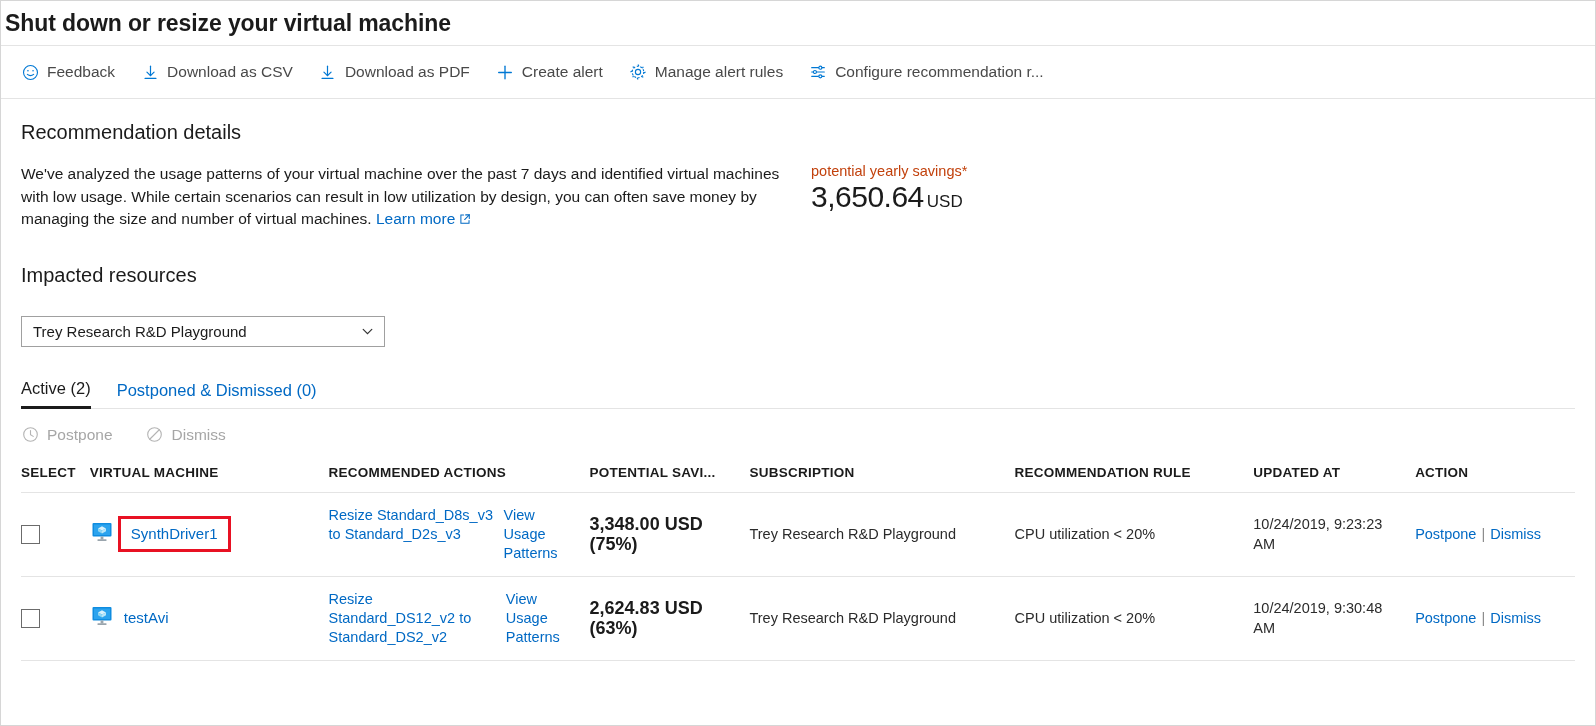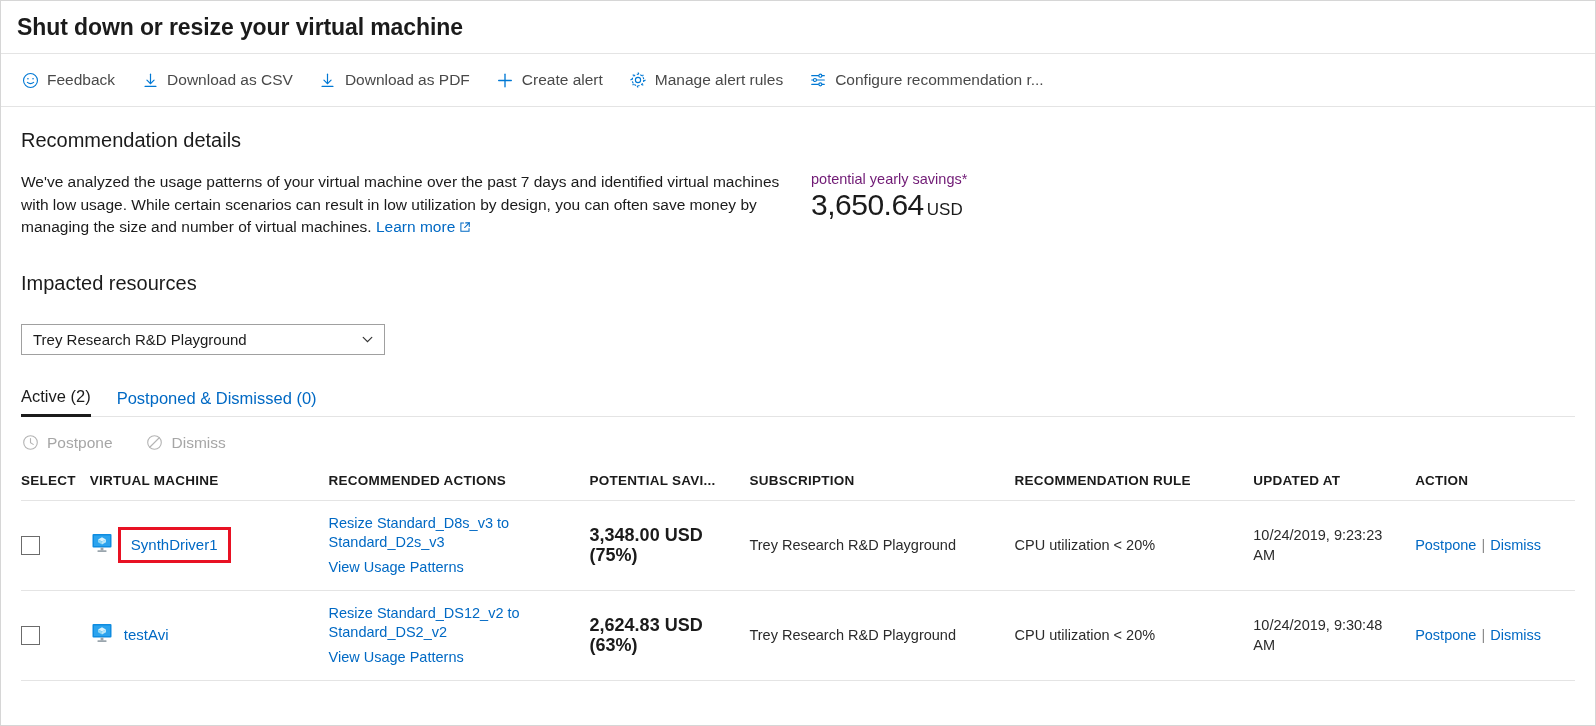--- a/index.html
+++ b/index.html
@@ -13,24 +13,24 @@
     position: relative;
     width: 1596px;
     height: 726px;
     background: #ffffff;
     border: 1px solid #d6d6d6;
     overflow: hidden;
   }
 
   
   .titlebar {
-    height: 53px;
+    height: 45px;
     display: flex;
     align-items: center;
-    padding-left: 16px;
+    padding-left: 4px;
     border-bottom: 1px solid #e4e4e4;
   }
   .titlebar .title {
     font-size: 23px;
     font-weight: 600;
     color: #1b1b1b;
     letter-spacing: -0.1px;
   }
 
   
@@ -90,21 +90,21 @@
   .ext-ico {
     display: inline-block;
     vertical-align: -1px;
     margin-left: 4px;
     color: #0069c4;
   }
 
   .savings { padding-top: 0px; }
   .savings .cap {
     font-size: 14.5px;
-    color: #701a75;
+    color: #c2410c;
     margin-bottom: 1px;
   }
   .savings .amt-line {
     display: flex;
     align-items: baseline;
   }
   .savings .amt {
     font-size: 30px;
     color: #1b1b1b;
     letter-spacing: -0.5px;
@@ -226,21 +226,21 @@
     font-size: 15px;
     cursor: pointer;
     white-space: nowrap;
   }
   .vm-name-wrap.hl {
     border: 3px solid #e81123;
     padding: 5px 10px;
     margin: -5px 0 -5px -6px;
   }
 
-  .act-links { display: flex; flex-direction: column; gap: 6px; }
+  .act-links { display: flex; flex-direction: row; gap: 6px; }
   .act-links a {
     color: #0069c4;
     font-size: 14.5px;
     text-decoration: none;
     cursor: pointer;
     line-height: 19px;
   }
 
   .sav {
     font-weight: bold;

